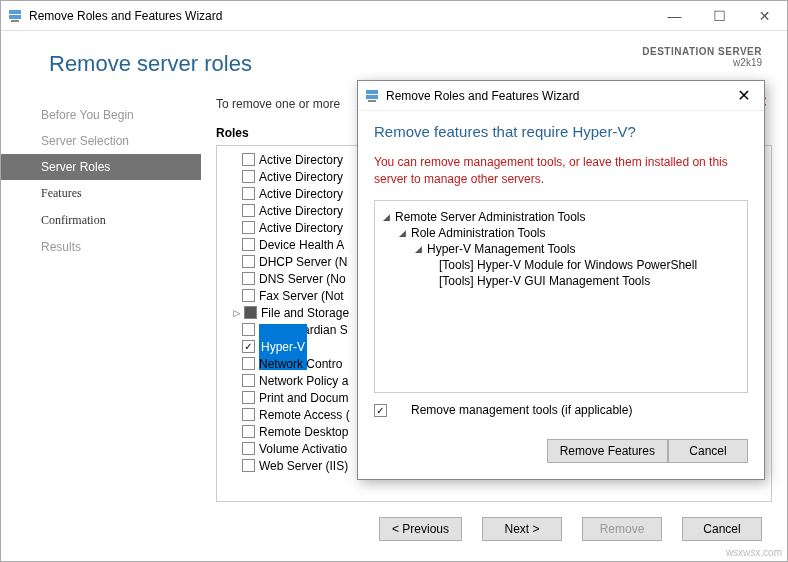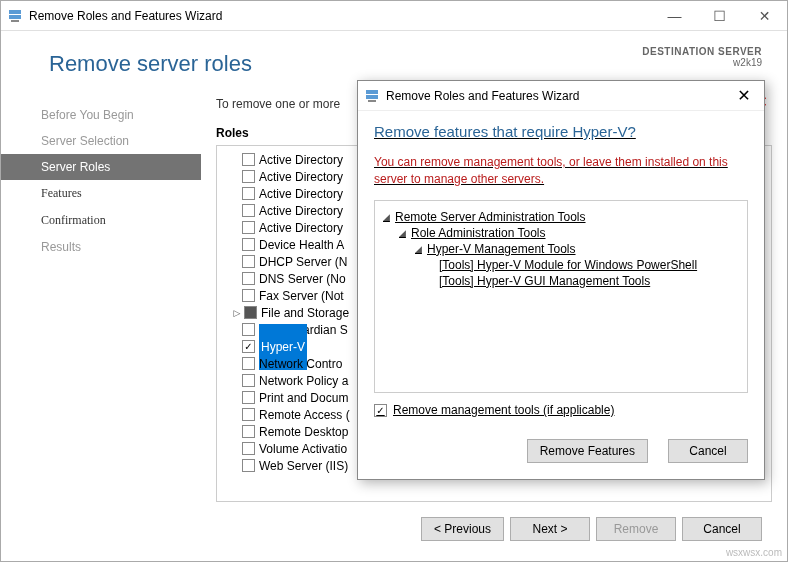--- a/index.html
+++ b/index.html
@@ -32,47 +32,47 @@
     
     .roles-box { border: 1px solid #ccc; flex: 1; overflow: auto; padding: 5px; background: #fff; }
     .role-row { display: flex; align-items: center; padding: 1px 2px 1px 20px; font-size: 12px; height: 17px; white-space: nowrap; }
     .role-row.expand { padding-left: 8px; }
     .expand-tri { width: 14px; display: inline-flex; justify-content: center; color: #555; font-size: 9px; }
     .role-cb { width: 13px; height: 13px; border: 1px solid #888; margin-right: 4px; display: inline-flex; align-items: center; justify-content: center; background: #fff; font-size: 10px; }
     .role-cb.filled { background: #555; }
     .role-cb.checked::after { content: "✓"; color: #000; }
     .role-row.sel .role-label { background: #0078d7; color: #fff; padding: 16px 2px; }
     
-    .footer { padding: 15px 25px 20px; display: flex; justify-content: flex-end; gap: 6px; }
+    .footer { padding: 15px 25px 20px; display: flex; justify-content: flex-end; gap: 20px; }
     .btn { min-width: 80px; height: 24px; border: 1px solid #adadad; background: #e1e1e1; font-size: 12px; padding: 0 12px; cursor: pointer; }
     .btn:disabled { color: #999; }
     
     
     .modal { position: absolute; left: 357px; top: 80px; width: 408px; height: 400px; background: #fff; border: 1px solid #888; box-shadow: 3px 3px 12px rgba(0,0,0,0.3); display: flex; flex-direction: column; }
     .modal-titlebar { height: 30px; display: flex; align-items: center; border-bottom: 1px solid #eee; }
     .modal-titlebar .titlebar-text { font-size: 12px; }
     .modal-close { width: 40px; height: 30px; display: flex; align-items: center; justify-content: center; font-size: 16px; }
     
-    .modal-body { flex: 1; padding: 12px 16px; display: flex; flex-direction: column; text-decoration: underline; }
+    .modal-body { flex: 1; padding: 12px 16px; display: flex; flex-direction: column; }
     .modal-heading { color: #2a6496; font-size: 15px; margin-bottom: 14px; }
     .modal-text { font-size: 12px; color: #b91c1c; margin-bottom: 12px; line-height: 1.4; }
     
     .tree-box { border: 1px solid #ccc; flex: 1; padding: 8px; font-size: 12px; overflow: auto; }
     .tree-row { padding: 1px 0; display: flex; align-items: center; }
     .tree-tri { width: 12px; display: inline-block; font-size: 9px; color: #555; }
     .ind0 { padding-left: 0; }
     .ind1 { padding-left: 16px; }
     .ind2 { padding-left: 32px; }
     .ind3 { padding-left: 56px; }
     
-    .modal-opts { padding: 10px 0; display: flex; align-items: center; font-size: 12px; gap: 6px; }
+    .modal-opts { padding: 10px 0; display: flex; align-items: center; font-size: 12px; gap: 24px; }
     .modal-cb { width: 13px; height: 13px; border: 1px solid #888; display: inline-flex; align-items: center; justify-content: center; }
     .modal-cb.checked::after { content: "✓"; font-size: 10px; }
     
-    .modal-footer { display: flex; justify-content: flex-end; gap: 20px; padding: 0 16px 16px; }
+    .modal-footer { display: flex; justify-content: flex-end; gap: 0; padding: 0 16px 16px; }
     .wm { position: absolute; right: 6px; bottom: 4px; font-size: 10px; color: #bbb; }
     
     .srv-icon svg { display: block; }
   </style>
 </head>
 <body>
 
 <div class="window">
   <div class="titlebar">
     <span class="titlebar-icon srv-icon">

